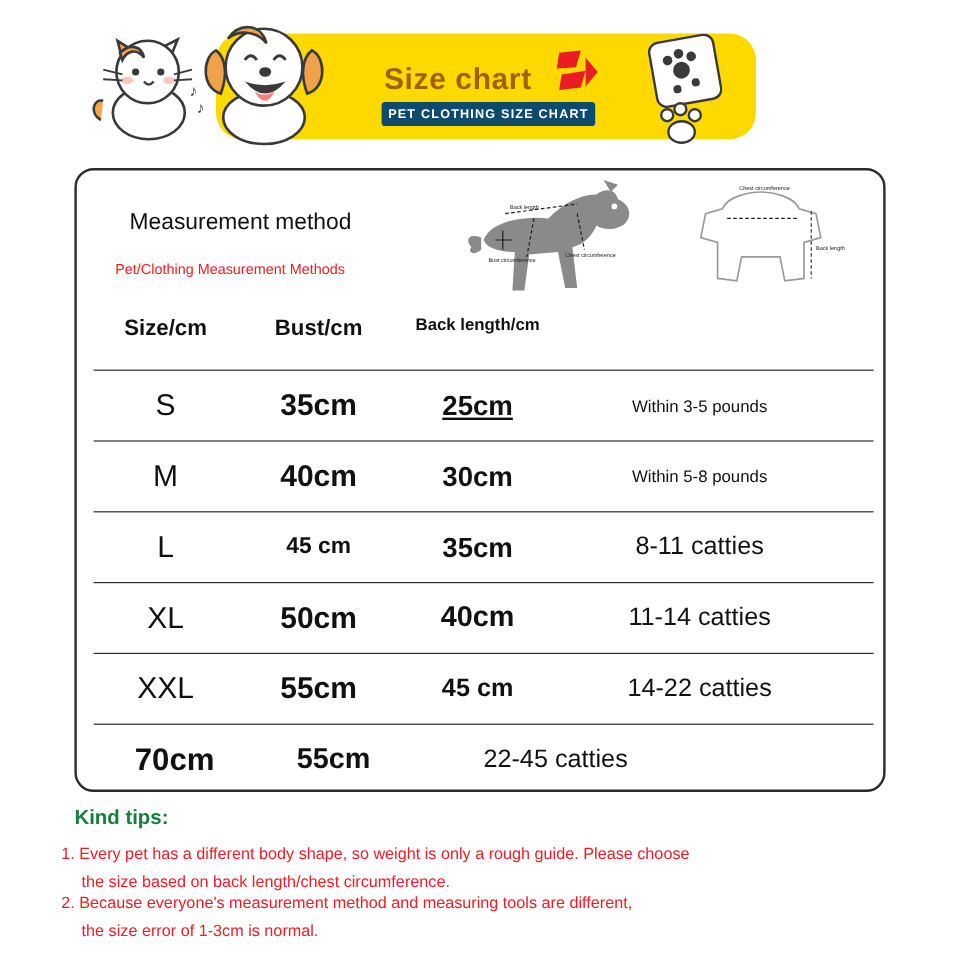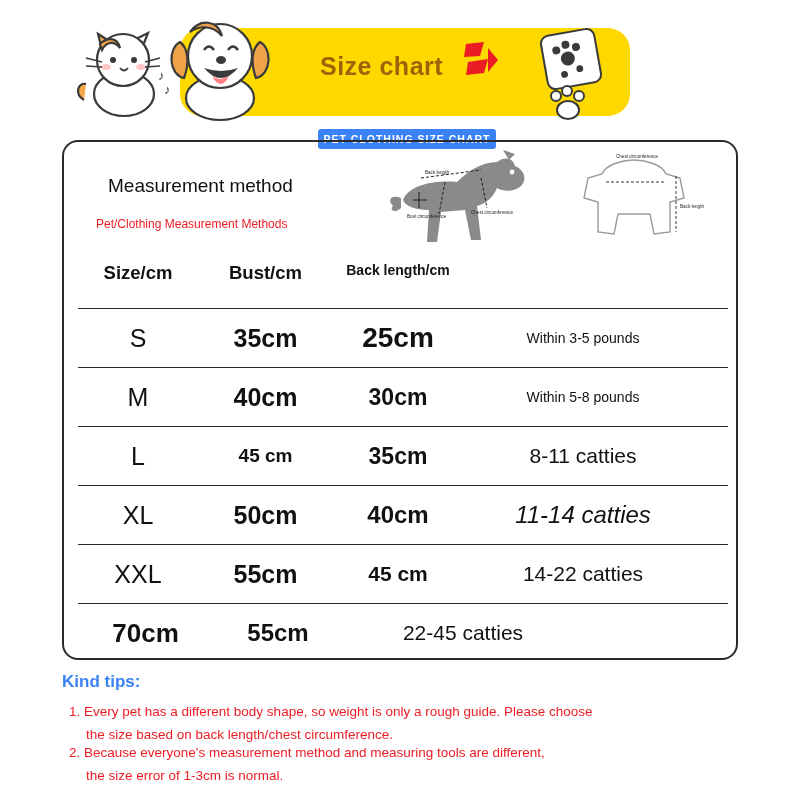--- a/index.html
+++ b/index.html
@@ -33,30 +33,29 @@
     font-weight: bold;
     color: #a16207;
     letter-spacing: 0.5px;
   }
   .banner-sub {
     position: absolute;
     left: 318px;
     top: 85px;
     width: 178px;
     height: 20px;
-    background: #3b82f6;
+    background: #0c4a6e;
     border-radius: 3px;
     color: #fff;
     font-size: 10.5px;
     font-weight: bold;
     letter-spacing: 1px;
     display: flex;
     align-items: center;
     justify-content: center;
-    margin-top: 44px;
   }
 
   
   .cat {
     position: absolute;
     left: 72px;
     top: 22px;
     width: 110px;
     height: 100px;
   }
@@ -167,60 +166,60 @@
     color: #111;
   }
   .c-size   { width: 120px; }
   .c-bust   { width: 135px; }
   .c-back   { width: 130px; }
   .c-weight { width: 240px; }
 
   
   .r0 .c-size   { font-size: 25px; }
   .r0 .c-bust   { font-size: 25px; font-weight: bold; }
-  .r0 .c-back   { font-size: 28px; font-weight: bold; }
+  .r0 .c-back   { font-size: 23px; font-weight: bold; text-decoration: underline; }
   .r0 .c-weight { font-size: 14px; }
 
   .r1 .c-size   { font-size: 25px; }
   .r1 .c-bust   { font-size: 25px; font-weight: bold; }
   .r1 .c-back   { font-size: 23px; font-weight: bold; }
   .r1 .c-weight { font-size: 14px; }
 
   .r2 .c-size   { font-size: 25px; }
   .r2 .c-bust   { font-size: 19px; font-weight: bold; }
   .r2 .c-back   { font-size: 23px; font-weight: bold; }
   .r2 .c-weight { font-size: 21px; }
 
   .r3 .c-size   { font-size: 25px; }
   .r3 .c-bust   { font-size: 25px; font-weight: bold; }
   .r3 .c-back   { font-size: 24px; font-weight: bold; }
-  .r3 .c-weight { font-size: 24px; font-style: italic; }
+  .r3 .c-weight { font-size: 21px; }
 
   .r4 .c-size   { font-size: 25px; }
   .r4 .c-bust   { font-size: 25px; font-weight: bold; }
   .r4 .c-back   { font-size: 21px; font-weight: bold; }
   .r4 .c-weight { font-size: 21px; }
 
   .r5 .c-size   { font-size: 26px; }
   .r5 .c-bust   { font-size: 26px; font-weight: bold; }
   .r5 .c-back   { font-size: 24px; font-weight: bold; }
   .r5 .c-weight { font-size: 21px; }
 
   
   .tips-title {
     position: absolute;
     left: 62px;
     top: 672px;
     font-size: 17px;
     font-weight: bold;
-    color: #3b82f6;
+    color: #15803d;
   }
   .tip {
     position: absolute;
-    left: 69px;
+    left: 51px;
     font-size: 13.5px;
     color: #ee1c25;
     line-height: 23px;
     width: 680px;
   }
   .tip1 { top: 700px; }
   .tip2 { top: 741px; }
   .tip .indent { display: block; margin-left: 17px; }
 </style>
 </head>

